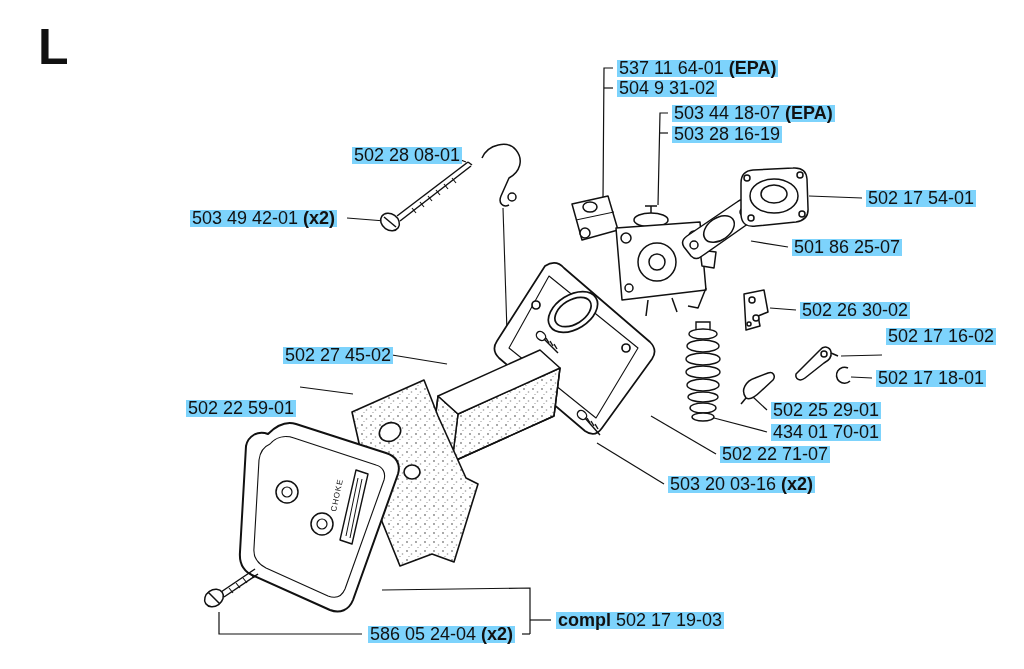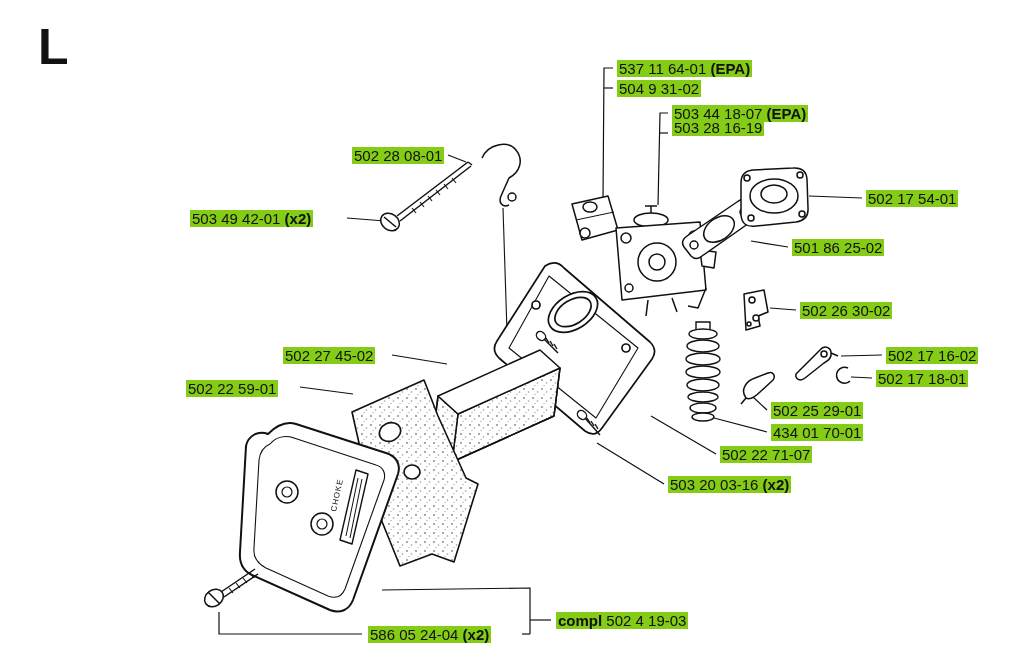--- a/index.html
+++ b/index.html
@@ -1,20 +1,20 @@
 <!DOCTYPE html>
 <html><head>
 <meta charset="utf-8">
 <style>
   html,body{margin:0;padding:0;background:#fff;}
   #canvas{position:relative;width:1024px;height:669px;background:#fff;overflow:hidden;
           font-family:"Liberation Sans",sans-serif;color:#111;}
   #drawing{position:absolute;left:0;top:0;}
-  .lbl{position:absolute;font-size:15px;line-height:17px;white-space:nowrap;
-       background:#84cc16;padding:0 2px;color:#111;}
+  .lbl{position:absolute;font-size:18px;line-height:17px;white-space:nowrap;
+       background:#7dd3fc;padding:0 2px;color:#111;}
   .lbl b{font-weight:700;}
   #section-letter{position:absolute;left:38px;top:18px;font-size:50px;font-weight:700;}
   svg *{vector-effect:non-scaling-stroke;}
 </style>
 </head>
 <body>
 
 <div id="canvas">
 
   <svg id="drawing" width="1024" height="669" viewBox="0 0 1024 669">
@@ -206,30 +206,30 @@
       <ellipse cx="214" cy="598" rx="10" ry="8" transform="rotate(-35 214 598)"></ellipse>
       <line x1="208" y1="592" x2="220" y2="604"></line>
     </g>
   </svg>
 
   <div id="section-letter">L</div>
 
   <div class="lbl" style="left:617px;top:60px"><span>537 11 64-01 </span><b>(EPA)</b></div>
   <div class="lbl" style="left:617px;top:80px"><span>504 9 31-02</span><b></b></div>
   <div class="lbl" style="left:672px;top:105px"><span>503 44 18-07 </span><b>(EPA)</b></div>
-  <div class="lbl" style="left:672px;top:119px"><span>503 28 16-19</span><b></b></div>
+  <div class="lbl" style="left:672px;top:126px"><span>503 28 16-19</span><b></b></div>
   <div class="lbl" style="left:352px;top:147px"><span>502 28 08-01</span><b></b></div>
   <div class="lbl" style="left:190px;top:210px"><span>503 49 42-01 </span><b>(x2)</b></div>
   <div class="lbl" style="left:866px;top:190px"><span>502 17 54-01</span><b></b></div>
-  <div class="lbl" style="left:792px;top:239px"><span>501 86 25-02</span><b></b></div>
+  <div class="lbl" style="left:792px;top:239px"><span>501 86 25-07</span><b></b></div>
   <div class="lbl" style="left:800px;top:302px"><span>502 26 30-02</span><b></b></div>
-  <div class="lbl" style="left:886px;top:347px"><span>502 17 16-02</span><b></b></div>
+  <div class="lbl" style="left:886px;top:328px"><span>502 17 16-02</span><b></b></div>
   <div class="lbl" style="left:876px;top:370px"><span>502 17 18-01</span><b></b></div>
   <div class="lbl" style="left:771px;top:402px"><span>502 25 29-01</span><b></b></div>
   <div class="lbl" style="left:771px;top:424px"><span>434 01 70-01</span><b></b></div>
   <div class="lbl" style="left:720px;top:446px"><span>502 22 71-07</span><b></b></div>
   <div class="lbl" style="left:668px;top:476px"><span>503 20 03-16 </span><b>(x2)</b></div>
   <div class="lbl" style="left:283px;top:347px"><span>502 27 45-02</span><b></b></div>
-  <div class="lbl" style="left:186px;top:380px"><span>502 22 59-01</span><b></b></div>
+  <div class="lbl" style="left:186px;top:400px"><span>502 22 59-01</span><b></b></div>
   <div class="lbl" style="left:368px;top:626px"><span>586 05 24-04 </span><b>(x2)</b></div>
-  <div class="lbl" style="left:556px;top:612px"><b>compl </b><span>502 4 19-03</span></div>
+  <div class="lbl" style="left:556px;top:612px"><b>compl </b><span>502 17 19-03</span></div>
 
 </div>
 
 </body></html>

